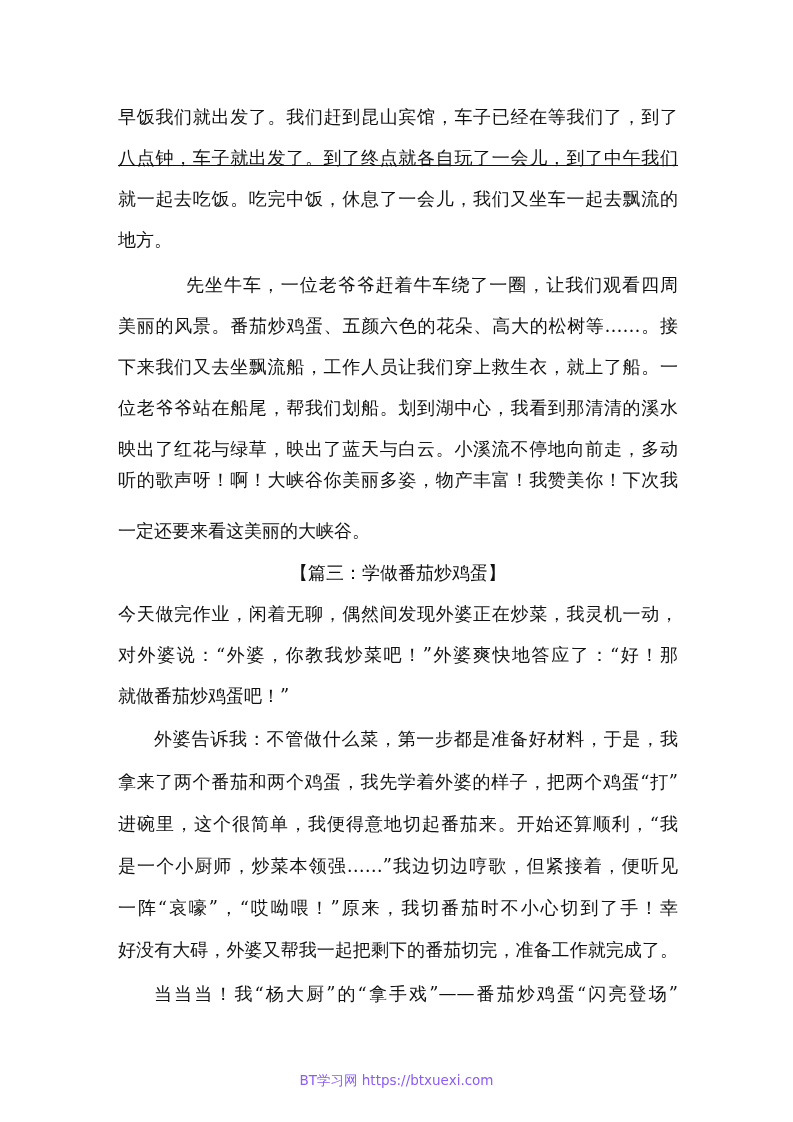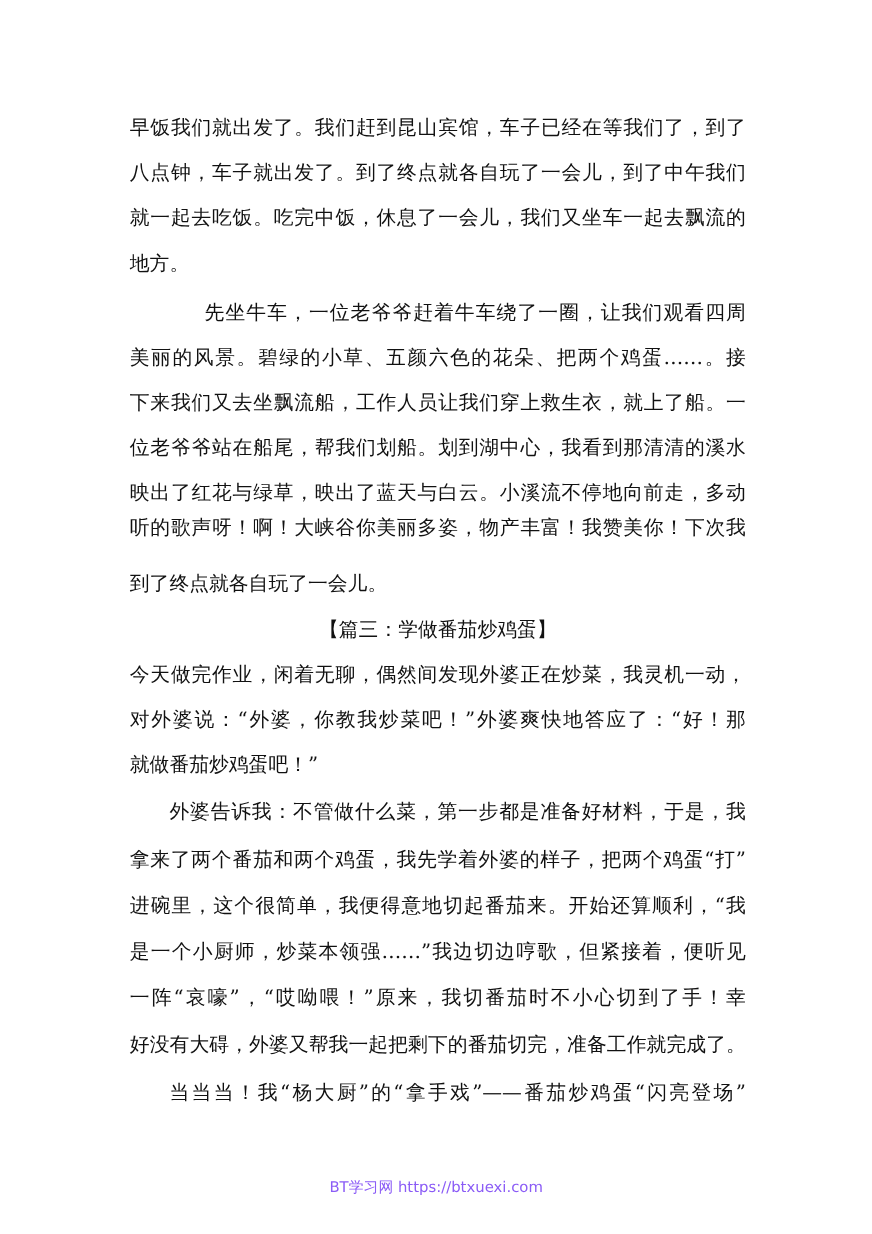--- a/index.html
+++ b/index.html
@@ -51,30 +51,30 @@
       color: #8b5cf6;
       line-height: 20px;
     }
   </style>
 </head>
 <body>
 
 <div class="page">
   <div id="lines-container">
       <div class="line" style="top: 5px;">早饭我们就出发了。我们赶到昆山宾馆，车子已经在等我们了，到了</div>
-      <div class="line" style="top: 46px;">八点钟，车子就出发了。到了终点就各自玩了一会儿，到了中午我们</div>
+      <div class="line" style="top: 46px; text-decoration: underline;">八点钟，车子就出发了。到了终点就各自玩了一会儿，到了中午我们</div>
       <div class="line" style="top: 87px;">就一起去吃饭。吃完中饭，休息了一会儿，我们又坐车一起去飘流的</div>
       <div class="line last" style="top: 128px;">地方。</div>
       <div class="line" style="top: 173px; left: 68px; width: 492px;">先坐牛车，一位老爷爷赶着牛车绕了一圈，让我们观看四周</div>
-      <div class="line" style="top: 214px;">美丽的风景。碧绿的小草、五颜六色的花朵、把两个鸡蛋……。接</div>
+      <div class="line" style="top: 214px;">美丽的风景。番茄炒鸡蛋、五颜六色的花朵、高大的松树等……。接</div>
       <div class="line" style="top: 255px;">下来我们又去坐飘流船，工作人员让我们穿上救生衣，就上了船。一</div>
       <div class="line" style="top: 296px;">位老爷爷站在船尾，帮我们划船。划到湖中心，我看到那清清的溪水</div>
       <div class="line" style="top: 337px;">映出了红花与绿草，映出了蓝天与白云。小溪流不停地向前走，多动</div>
       <div class="line" style="top: 368px;">听的歌声呀！啊！大峡谷你美丽多姿，物产丰富！我赞美你！下次我</div>
-      <div class="line last" style="top: 419px;">到了终点就各自玩了一会儿。</div>
+      <div class="line last" style="top: 419px;">一定还要来看这美丽的大峡谷。</div>
     </div>
   <div class="line center" id="section-title" style="top: 461px;">【篇三：学做番茄炒鸡蛋】</div>
   <div id="lines2-container">
       <div class="line" style="top: 502px;">今天做完作业，闲着无聊，偶然间发现外婆正在炒菜，我灵机一动，</div>
       <div class="line" style="top: 543px;">对外婆说：“外婆，你教我炒菜吧！”外婆爽快地答应了：“好！那</div>
       <div class="line last" style="top: 584px;">就做番茄炒鸡蛋吧！”</div>
       <div class="line" style="top: 627px; left: 36px; width: 524px;">外婆告诉我：不管做什么菜，第一步都是准备好材料，于是，我</div>
       <div class="line" style="top: 670px;">拿来了两个番茄和两个鸡蛋，我先学着外婆的样子，把两个鸡蛋“打”</div>
       <div class="line" style="top: 712px;">进碗里，这个很简单，我便得意地切起番茄来。开始还算顺利，“我</div>
       <div class="line" style="top: 754px;">是一个小厨师，炒菜本领强……”我边切边哼歌，但紧接着，便听见</div>

